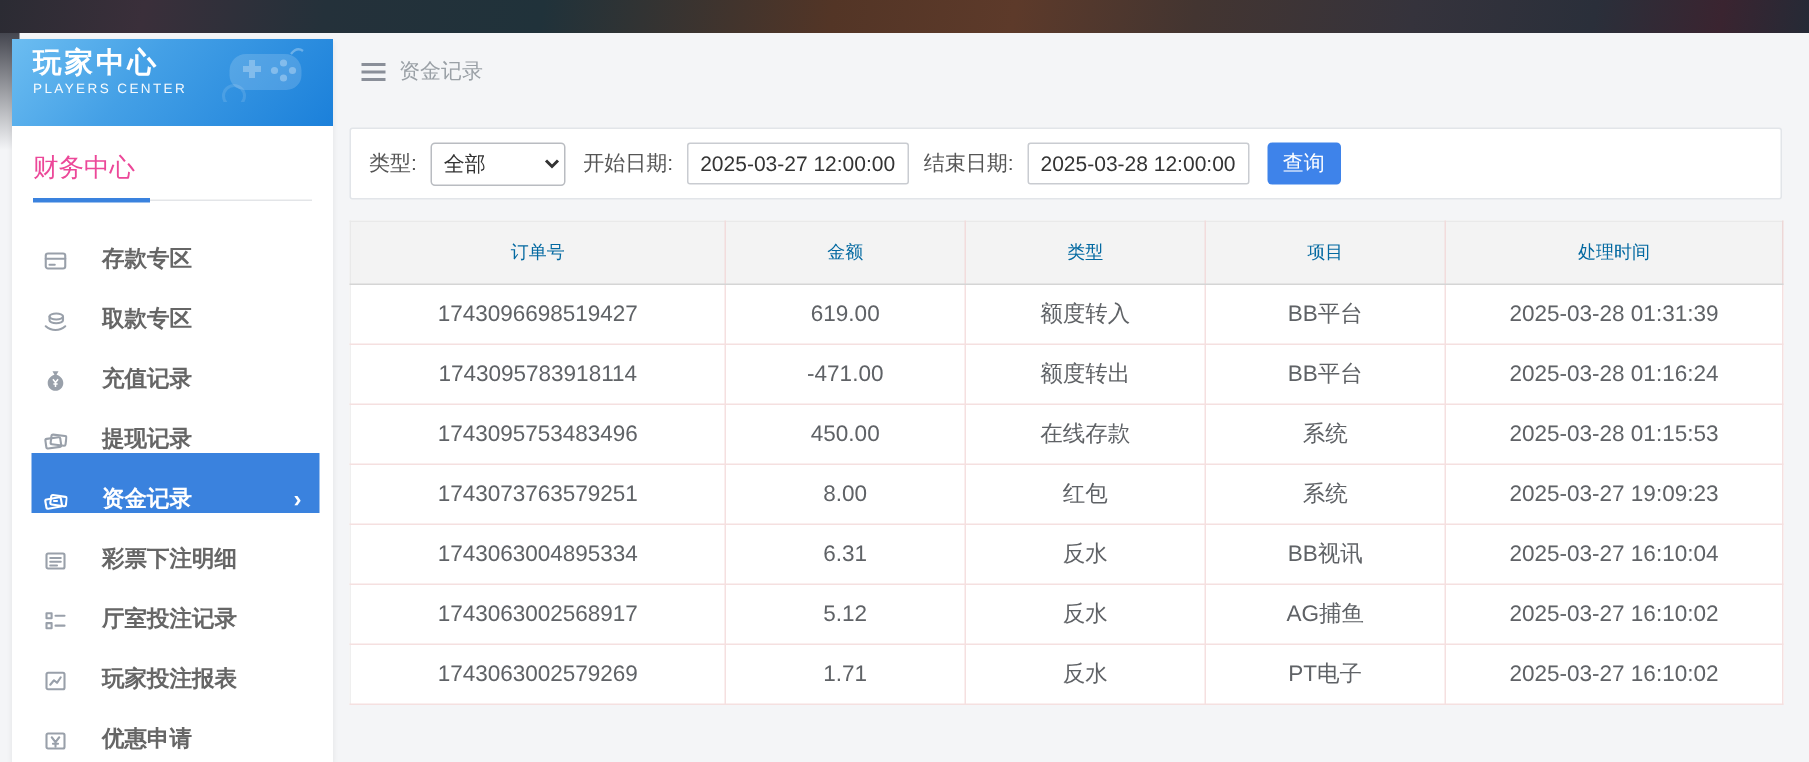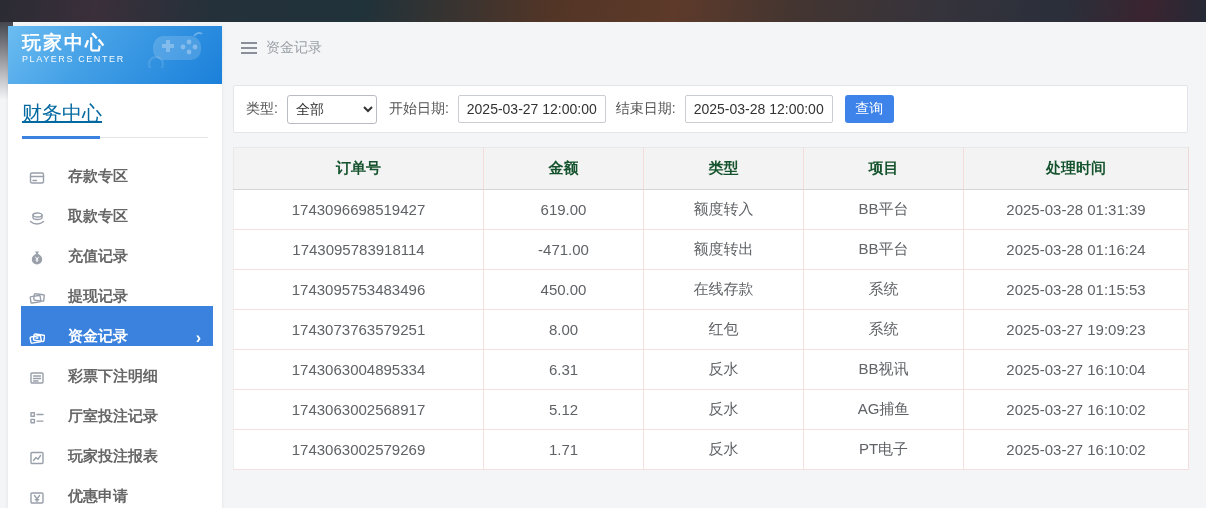--- a/index.html
+++ b/index.html
@@ -25,21 +25,21 @@
     background:#fff; box-shadow:0 1px 4px rgba(0,0,0,.08);
   }
   .sb-header {
     position:relative; height:58px; overflow:hidden;
     background:linear-gradient(130deg,#6cbdf1 0%,#44a0e6 40%,#1b80da 100%);
     padding:6px 0 0 14px; color:#fff;
   }
   .sb-title { font-size:19px; font-weight:bold; letter-spacing:2px; line-height:22px; }
   .sb-sub   { font-size:9px; letter-spacing:1.6px; opacity:.95; }
   .sb-gamepad { position:absolute; right:8px; top:4px; }
-  .sb-section { margin:16px 14px 0; color:#0369a1; font-size:20px;text-decoration:underline; }
+  .sb-section { margin:16px 14px 0; color:#ec4899; font-size:17px; }
   .sb-line { position:relative; height:3px; margin:9px 14px 0; }
   .sb-line::before { content:""; position:absolute; left:0; right:0; top:1px; height:1px; background:#e3e5e8; }
   .sb-line::after  { content:""; position:absolute; left:0; top:0; width:78px; height:3px; background:#3a82de; }
   .menu { margin-top:7px; }
   .menu-item {
     height:40px; display:flex; align-items:flex-end;
     margin:0 9px 0 13px; padding:0 8px;
     color:#666; font-size:15px; cursor:pointer;font-weight:bold;
   }
   .mi-icon { width:16px; height:16px; color:#99a0aa; flex:0 0 16px; display:flex; }
@@ -75,21 +75,21 @@
   .search-btn {
     width:49px; height:28px; margin-left:2px;
     background:#3e83ea; color:#fff; border:none; border-radius:3px;
     font-size:14px; cursor:pointer;
     font-family:"Liberation Sans","DejaVu Sans",sans-serif;
   }
   
   .table-wrap { position:absolute; left:233px; top:147px; width:955px; }
   table { width:955px; border-collapse:collapse; background:#fff; table-layout:fixed; }
   th {
-    height:42px; background:#f3f3f3; color:#14532d; font-size:15px; font-weight:bold;
+    height:42px; background:#f3f3f3; color:#0369a1; font-size:12px; font-weight:normal;
     border:1px solid #f2dcdc; border-top:1px solid #e9e9e9; border-bottom:1px solid #d5d5d5;
   }
   th:first-child { border-left:1px solid #e9e9e9; }
   th:last-child  { border-right:1px solid #edd7d7; }
   td {
     height:40px; text-align:center; color:#5f6266; font-size:15px;
     border:1px solid #f5e0e0; background:#fff;
   }
   td:first-child { border-left:1px solid #efefef; }
 </style>

